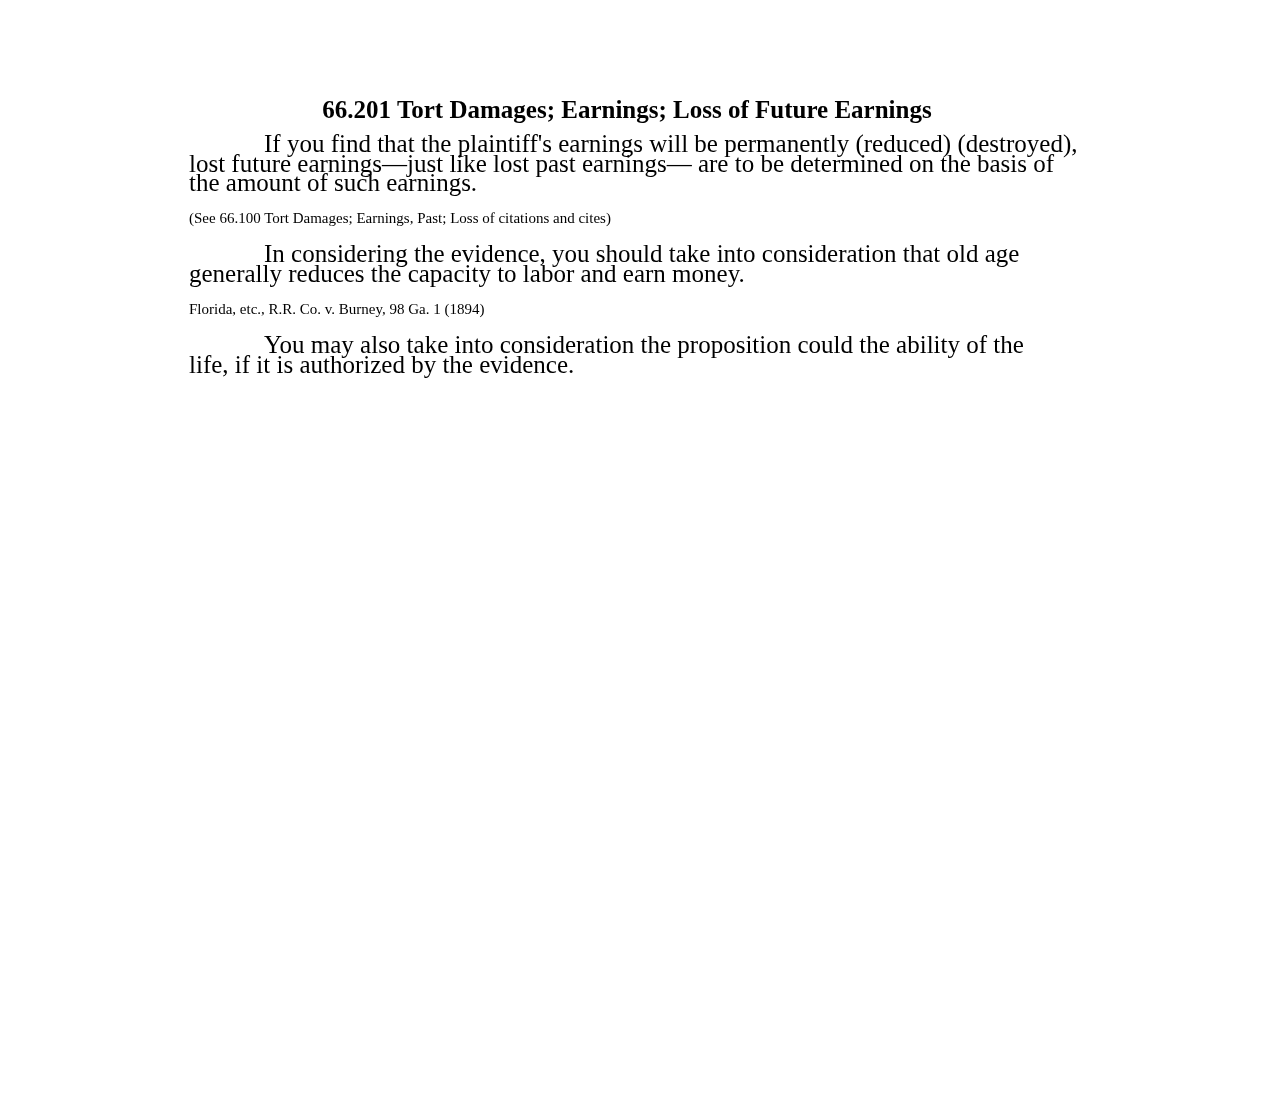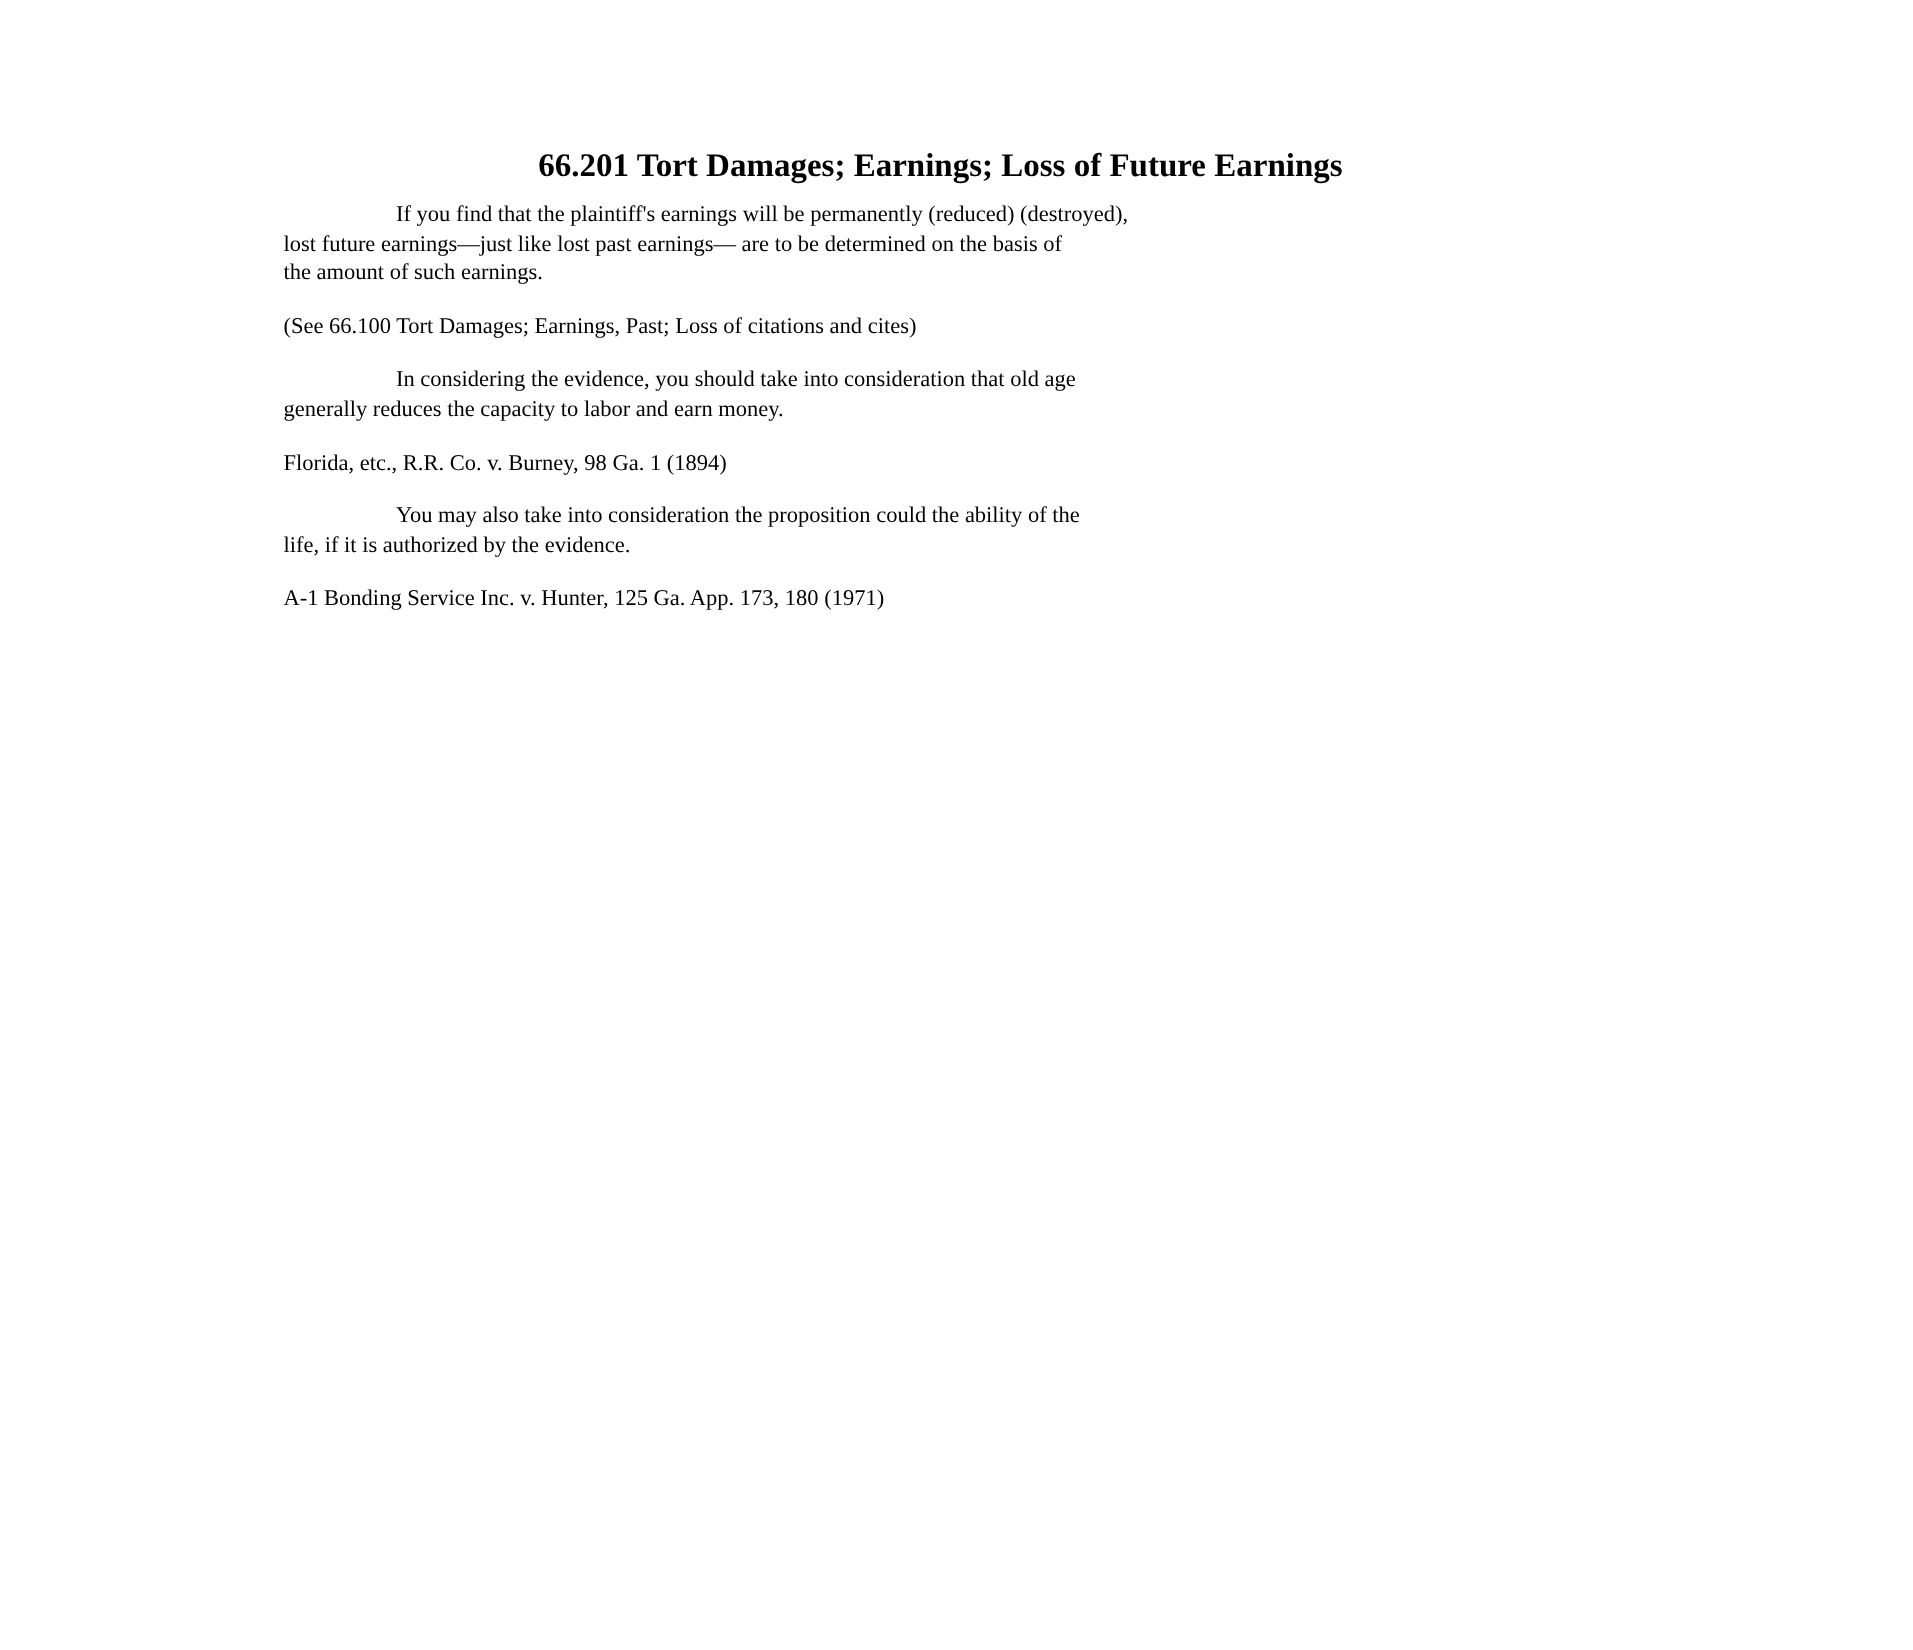--- a/index.html
+++ b/index.html
@@ -16,30 +16,30 @@
       color: #000000;
     }
     .page {
       position: absolute;
       left: 189px;
       top: 98px;
       width: 900px;
     }
     .title {
       font-weight: bold;
-      font-size: 22px;
+      font-size: 25px;
       text-align: center;
       width: 900px;
       margin-left: -12px;
       line-height: 24px;
       margin: 0 0 12px -12px;
       white-space: nowrap;
     }
     .para {
-      font-size: 15px;
+      font-size: 25px;
       line-height: 19.6px;
       margin: 0 0 16px 0;
       white-space: nowrap;
     }
     .para .line {
       display: block;
     }
     .para .line.indent {
       padding-left: 75px;
     }
@@ -69,15 +69,14 @@
     <span class="line">generally reduces the capacity to labor and earn money.</span>
   </div>
 
   <div class="cite">Florida, etc., R.R. Co. v. Burney, 98 Ga. 1 (1894)</div>
 
   <div class="para">
     <span class="line indent">You may also take into consideration the proposition could the ability of the</span>
     <span class="line">life, if it is authorized by the evidence.</span>
   </div>
 
-  <div class="cite">A-1 Bonding Service Inc. v. Hunter, 125 Ga. App. 173, 180 (1971)</div>
 
 </div>
 
 </body></html>

